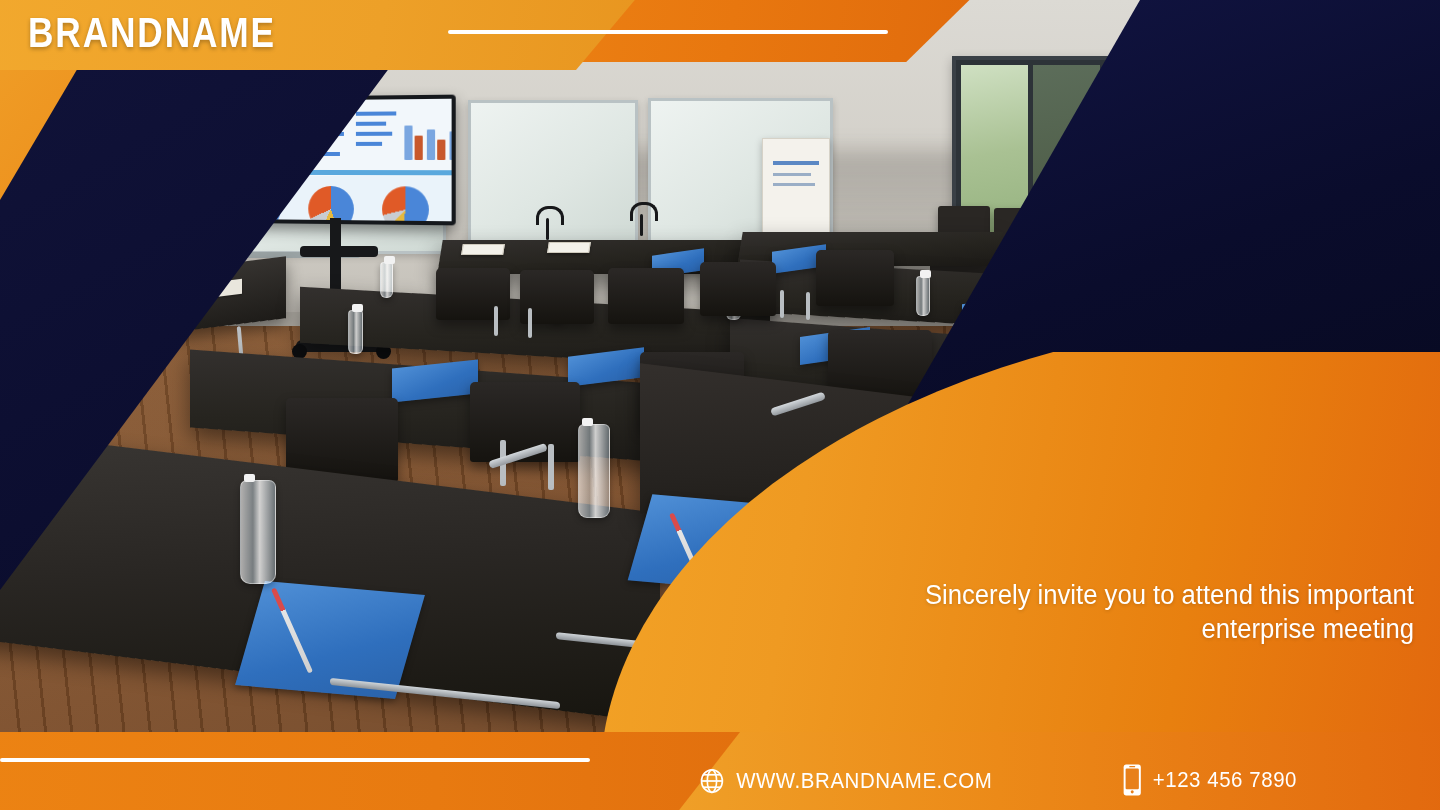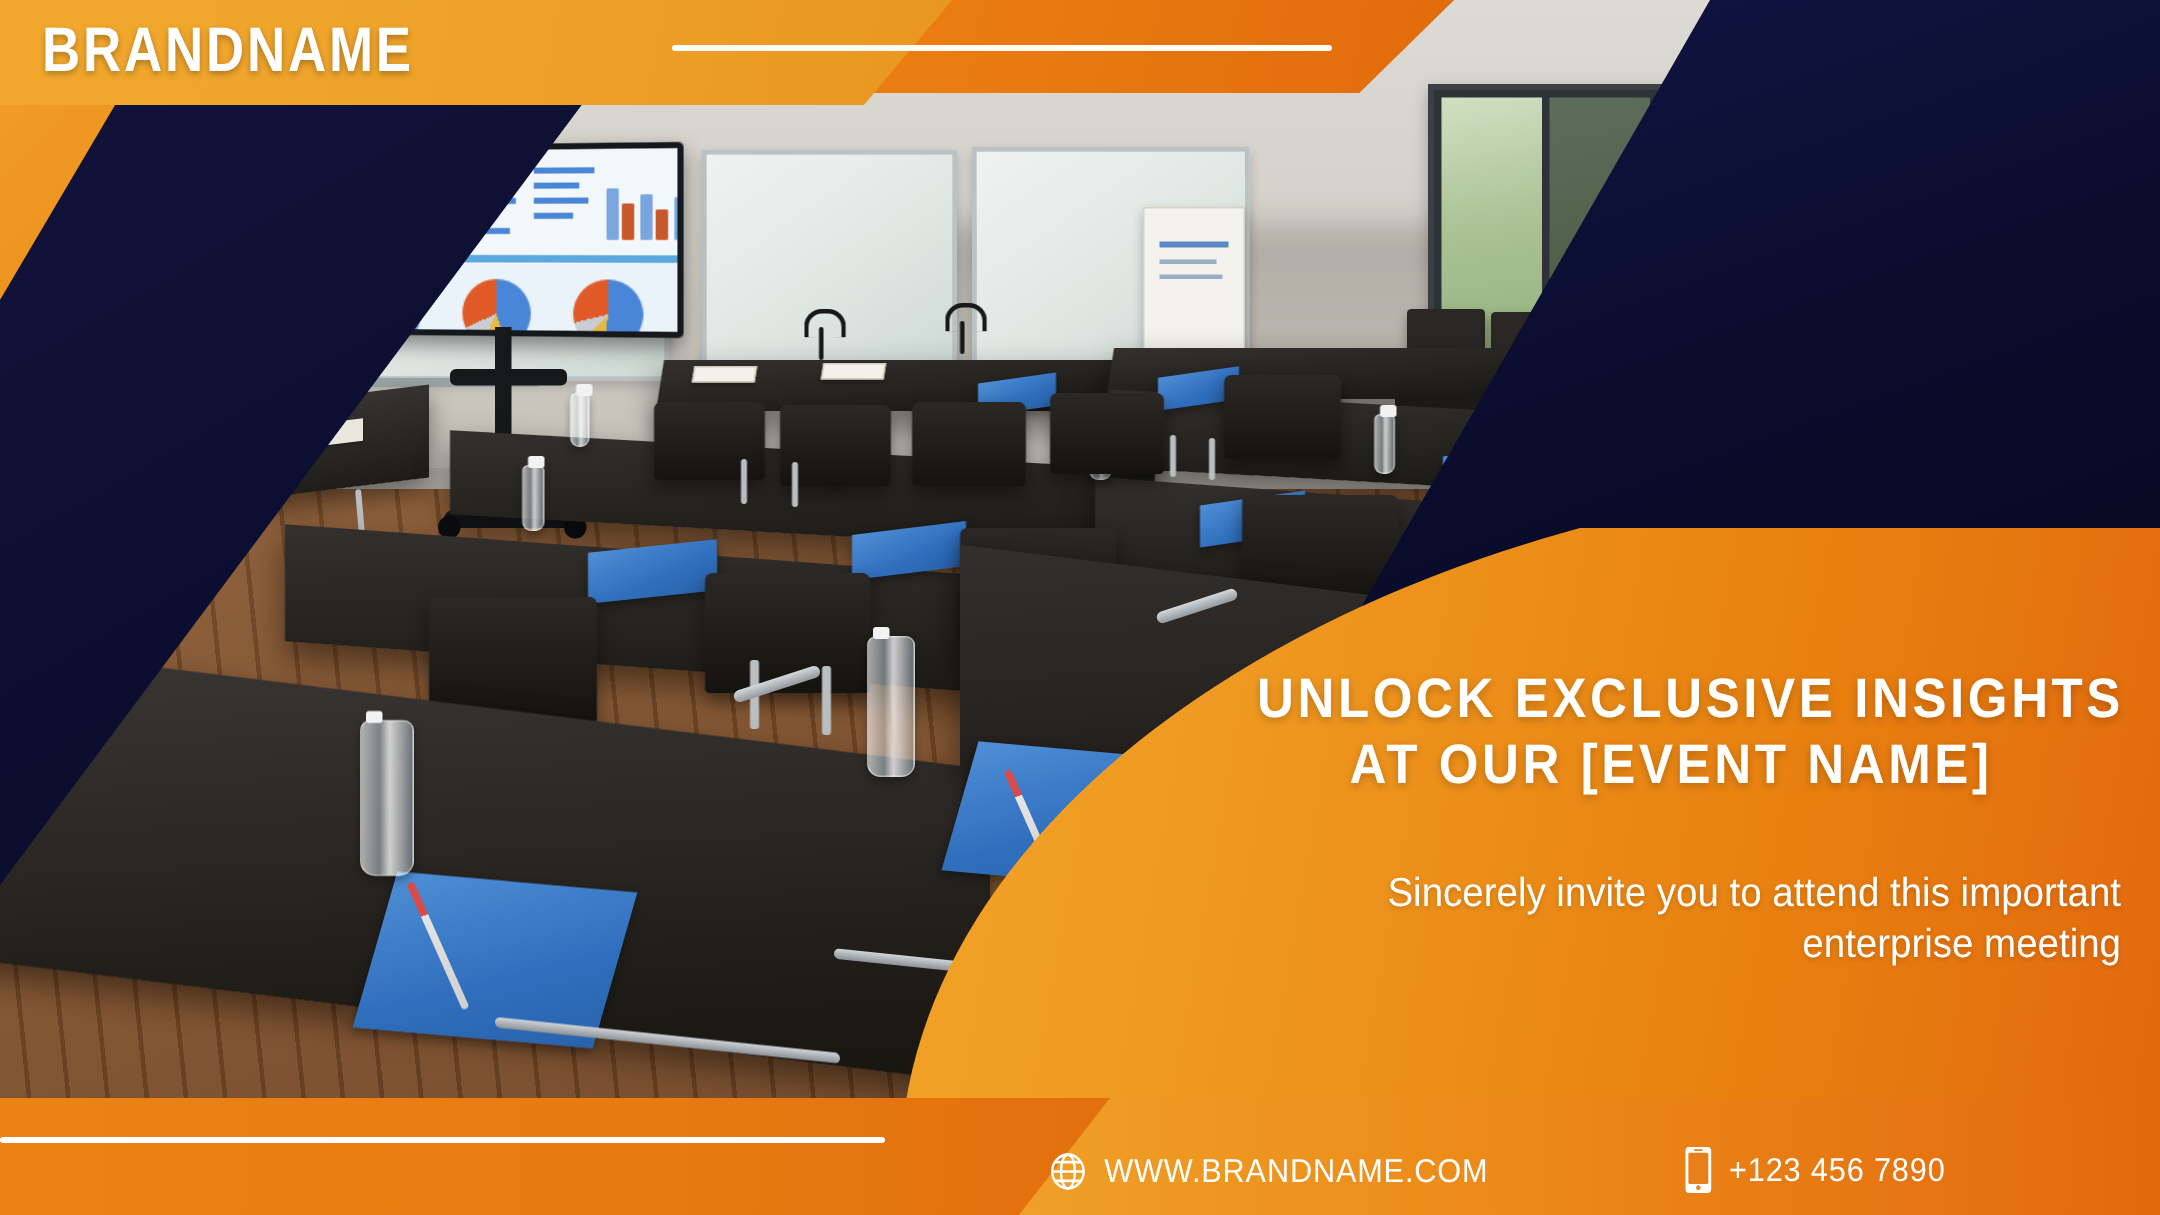--- a/index.html
+++ b/index.html
@@ -448,24 +448,20 @@
 
   <div class="shape right-navy"></div>
   <div class="shape right-orange"></div>
 
   <div class="shape hdr-orange"></div>
   <div class="shape hdr-gold"></div>
   <div class="shape hdr-rule"></div>
   <div class="brand">BRANDNAME</div>
 
 
-  <div class="tagline">
-    <span class="tag-l">UNLOCK EXCLUSIVE INSIGHTS</span>
-    <span class="tag-l">AT OUR  [EVENT NAME]</span>
-  </div>
 
   <div class="subtext">Sincerely invite you to attend this important enterprise meeting</div>
 
   <div class="shape ftr-gold"></div>
   <div class="shape ftr-orange"></div>
   <div class="shape ftr-rule"></div>
 
   <div class="contact c-web">
     <span class="ico">
       <svg width="30" height="30" viewBox="0 0 24 24" fill="none" stroke="#ffffff" stroke-width="1.4">

